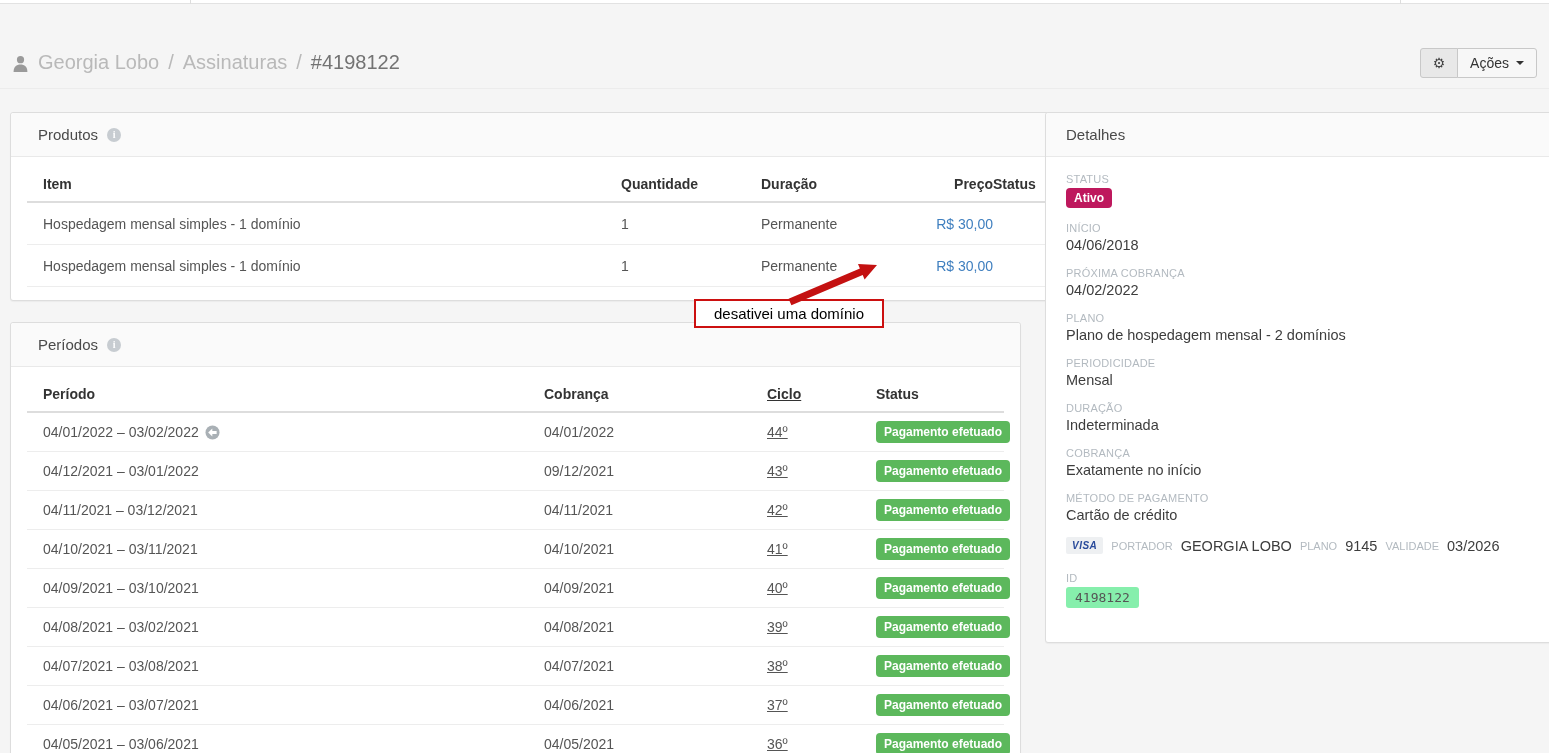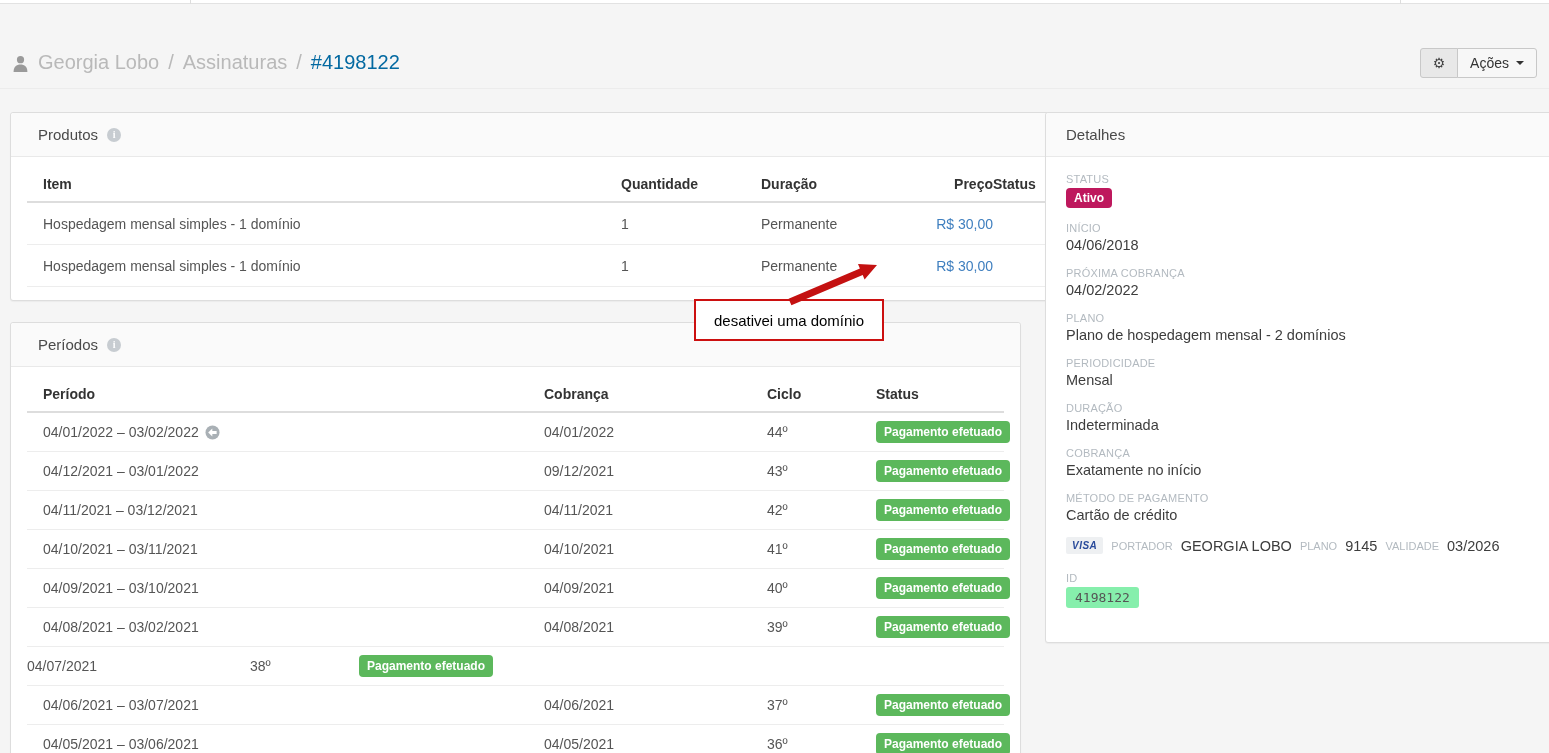--- a/index.html
+++ b/index.html
@@ -11,21 +11,21 @@
     position:relative;
   }
   
   .topbar { position:absolute; top:0; left:0; width:100%; height:4px; background:#fff; border-bottom:1px solid #e2e2e2; z-index:2; }
   .topbar .vdiv { position:absolute; top:0; width:1px; height:4px; background:#ddd; }
 
   
   .page-header { position:absolute; top:5px; left:0; width:100%; height:84px; border-bottom:1px solid #ececec; }
   .breadcrumb { position:absolute; left:12px; top:46px; font-size:20px; display:flex; align-items:center; gap:9px; }
   .breadcrumb .muted { color:#b9b9b9; }
-  .breadcrumb .current { color:#0369a1; }
+  .breadcrumb .current { color:#737373; }
   .user-icon { width:17px; height:17px; display:inline-block; }
 
   .header-actions { position:absolute; right:12px; top:43px; display:flex; height:30px; }
   .btn { border:1px solid #c8c8c8; background:#f7f7f7; color:#333; font-size:14px; display:flex; align-items:center; cursor:pointer; }
   .btn-gear-main { width:38px; justify-content:center; background:#e8e8e8; border-radius:3px 0 0 3px; }
   .btn-acoes { padding:0 12px; margin-left:-1px; border-radius:0 3px 3px 0; gap:7px; }
   .caret { display:inline-block; width:0; height:0; border-left:4px solid transparent; border-right:4px solid transparent; border-top:4px solid #333; }
   .gear-glyph { font-size:14px; color:#444; line-height:1; }
 
   
@@ -53,21 +53,21 @@
   .col-item { flex:1; }
   .col-qty { width:140px; }
   .col-dur { width:142px; }
   .col-price { width:90px; justify-content:flex-end; }
   .col-status { width:132px; padding-left:52px; }
   .col-actions { width:56px; justify-content:flex-end; }
   .price-link { color:#3f7fbf; text-decoration:none; }
   
   .col-period { flex:1; gap:6px; }
   .col-cobranca { width:223px; }
-  .col-ciclo { width:109px; }
+  .col-ciclo { width:109px;text-decoration:underline; }
   .col-pstatus { width:128px; }
 
   .btn-gear-row { width:38px; height:25px; background:#f6f6f6; border:1px solid #bfbfbf; border-radius:3px; display:flex; align-items:center; justify-content:center; gap:3px; cursor:pointer; }
   .btn-gear-row .gear-glyph { font-size:12px; color:#333; }
   .btn-gear-row .caret { border-left-width:3px; border-right-width:3px; border-top-width:4px; }
 
   .badge-green { background:#5cb85c; color:#fff; font-size:12px; font-weight:600; padding:4px 8px; border-radius:4px; white-space:nowrap; }
   .badge-gray  { background:#b5b5b5; color:#fff; font-size:12px; font-weight:600; padding:3px 8px; border-radius:3px; white-space:nowrap; }
   .badge-ativo { background:#be185d; color:#fff; font-size:12px; font-weight:600; padding:3px 8px; border-radius:4px; display:inline-block; }
 
@@ -78,21 +78,21 @@
   .dfield { margin-bottom:14px; }
   .dlabel { font-size:11px; color:#b3bac0; letter-spacing:.2px; margin-bottom:3px; }
   .dvalue { font-size:14.5px; color:#3d3d3d; }
   .card-line { display:flex; align-items:center; gap:8px; margin:4px 0 18px 0; flex-wrap:nowrap; }
   .visa-chip { background:#eef0f2; border-radius:2px; padding:3px 6px; color:#2a4b9b; font-weight:bold; font-style:italic; font-size:10px; letter-spacing:.5px; }
   .card-label { font-size:11px; color:#b3bac0; }
   .card-value { font-size:14.5px; color:#3d3d3d; }
   .id-box { display:inline-block; background:#86efac; border-radius:3px; padding:3px 9px; font-family:"DejaVu Sans Mono", monospace; font-size:13px; color:#555; }
 
   
-  .note-box { position:absolute; left:694px; top:299px; width:190px; height:42px; background:#fff; border:2px solid #cc1010; z-index:10; display:flex; align-items:center; justify-content:center; font-size:15px; color:#000; }
+  .note-box { position:absolute; left:694px; top:299px; width:190px; height:29px; background:#fff; border:2px solid #cc1010; z-index:10; display:flex; align-items:center; justify-content:center; font-size:15px; color:#000; }
   .note-arrow { position:absolute; left:770px; top:252px; z-index:11; }
 </style>
 </head>
 <body>
 
 <div class="topbar">
   <div class="vdiv" style="left:190px;"></div>
   <div class="vdiv" style="left:1400px;"></div>
 </div>
 
@@ -262,20 +262,24 @@
 
     </div>
     <div class="td col-cobranca">04/08/2021</div>
     <div class="td col-ciclo">39º</div>
     <div class="td col-pstatus">
             <span class="badge-green">Pagamento efetuado</span>
           </div>
   </div>
 
   <div class="trow">
+    <div class="td first col-period">
+      <span>04/07/2021 – 03/08/2021</span>
+
+    </div>
     <div class="td col-cobranca">04/07/2021</div>
     <div class="td col-ciclo">38º</div>
     <div class="td col-pstatus">
             <span class="badge-green">Pagamento efetuado</span>
           </div>
   </div>
 
   <div class="trow">
     <div class="td first col-period">
       <span>04/06/2021 – 03/07/2021</span>

